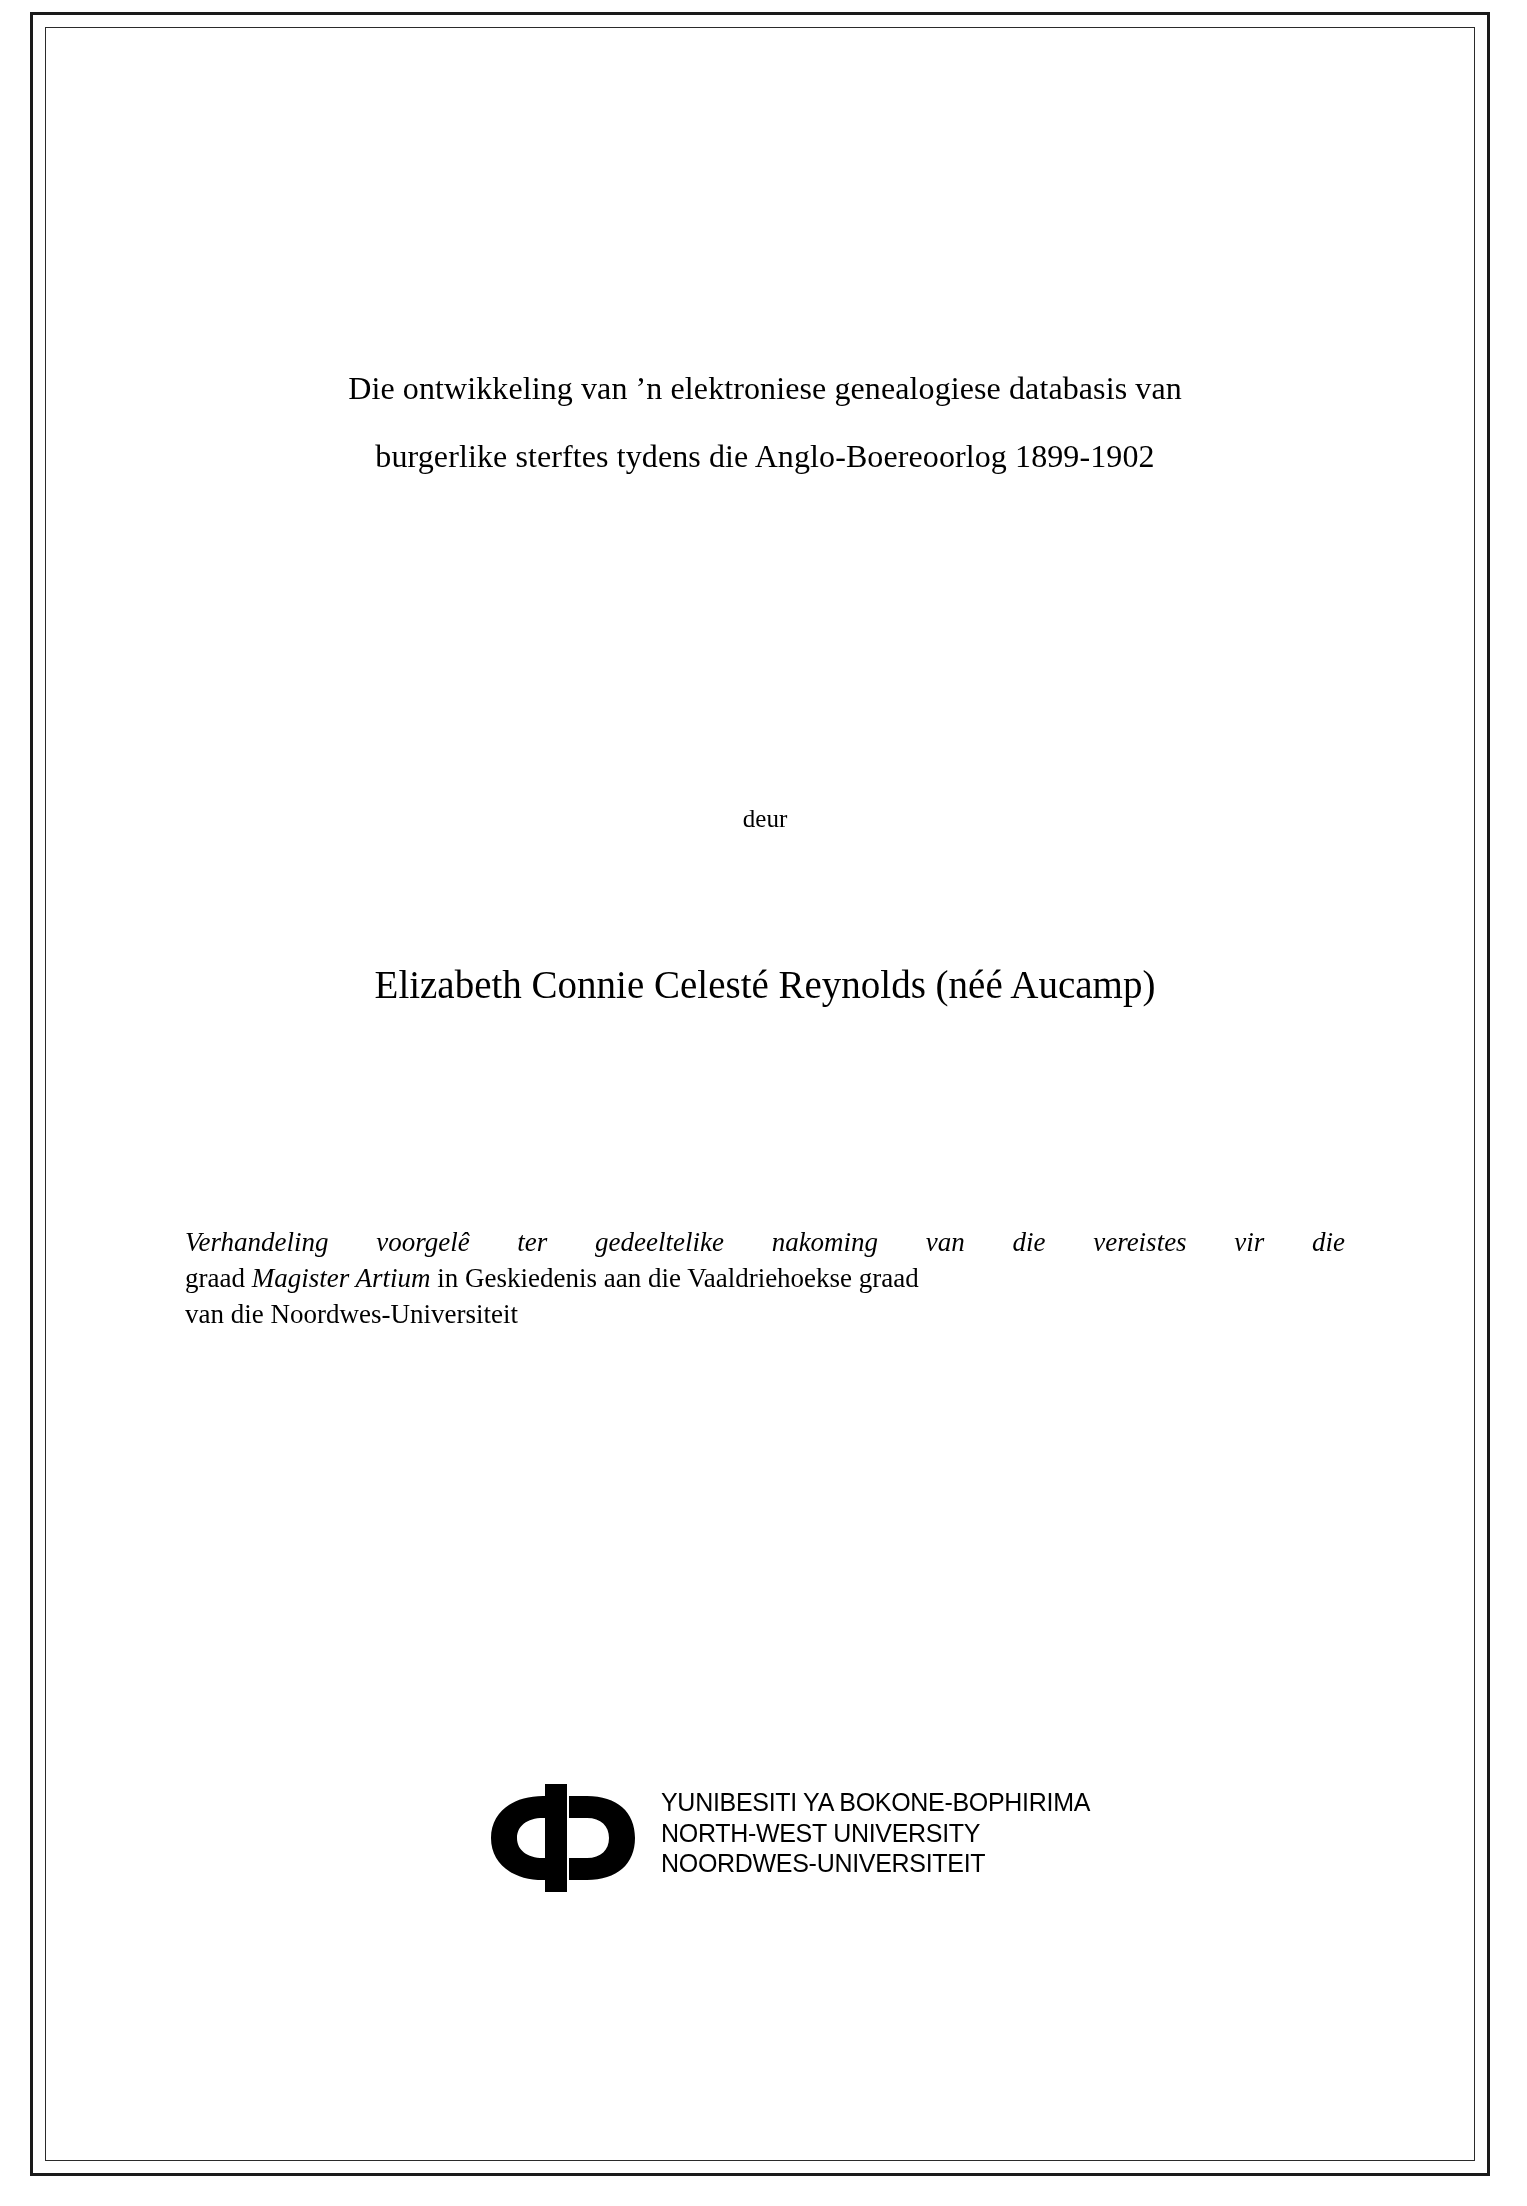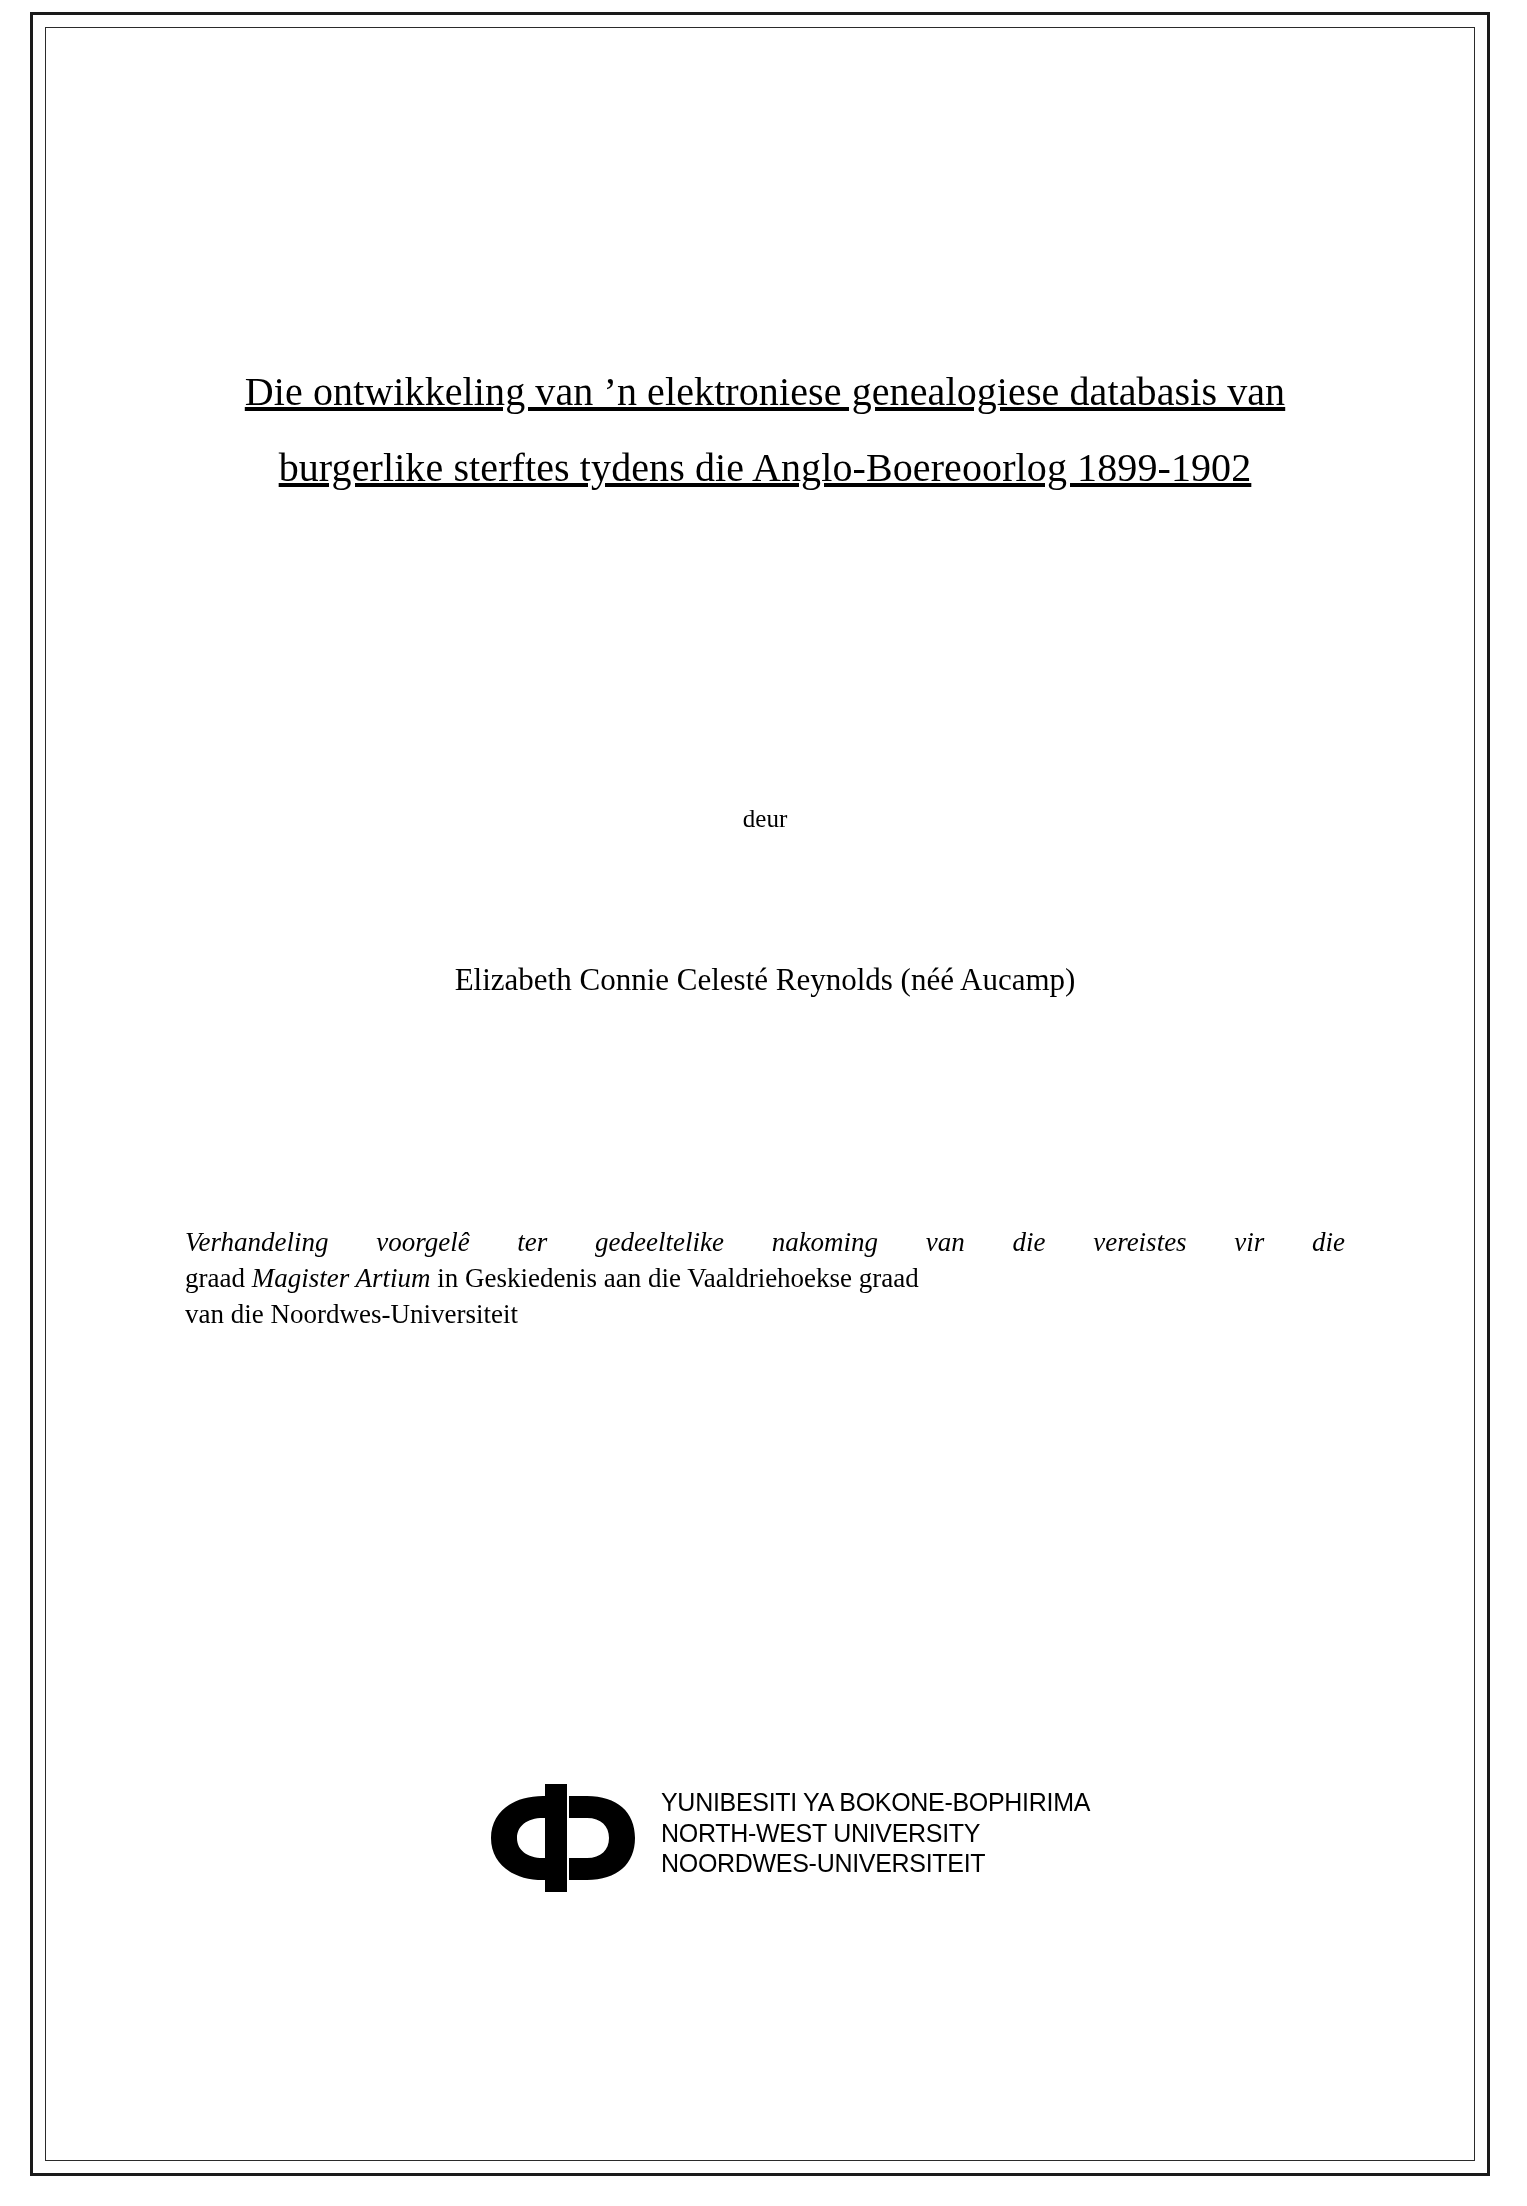--- a/index.html
+++ b/index.html
@@ -57,43 +57,42 @@
   }
 
   .title-block {
     position: absolute;
     top: 372px;
     left: 0;
     width: 1160px;
     text-align: center;
   }
   .title-line {
-    font-size: 40px;
+    font-size: 32px;
     line-height: 1.0;
     letter-spacing: 0.1px;
-    text-decoration: underline;
   }
   .title-line.l1 { margin-bottom: 36px; }
 
   .byword {
     position: absolute;
     top: 805px;
     left: 0;
     width: 1160px;
     text-align: center;
     font-size: 25px;
   }
 
   .author {
     position: absolute;
     top: 962px;
     left: 0;
     width: 1160px;
     text-align: center;
-    font-size: 31px;
+    font-size: 39px;
   }
 
   .abstract {
     position: absolute;
     top: 1225px;
     left: 0;
     width: 1160px;
     font-size: 27px;
     line-height: 1.33;
   }

